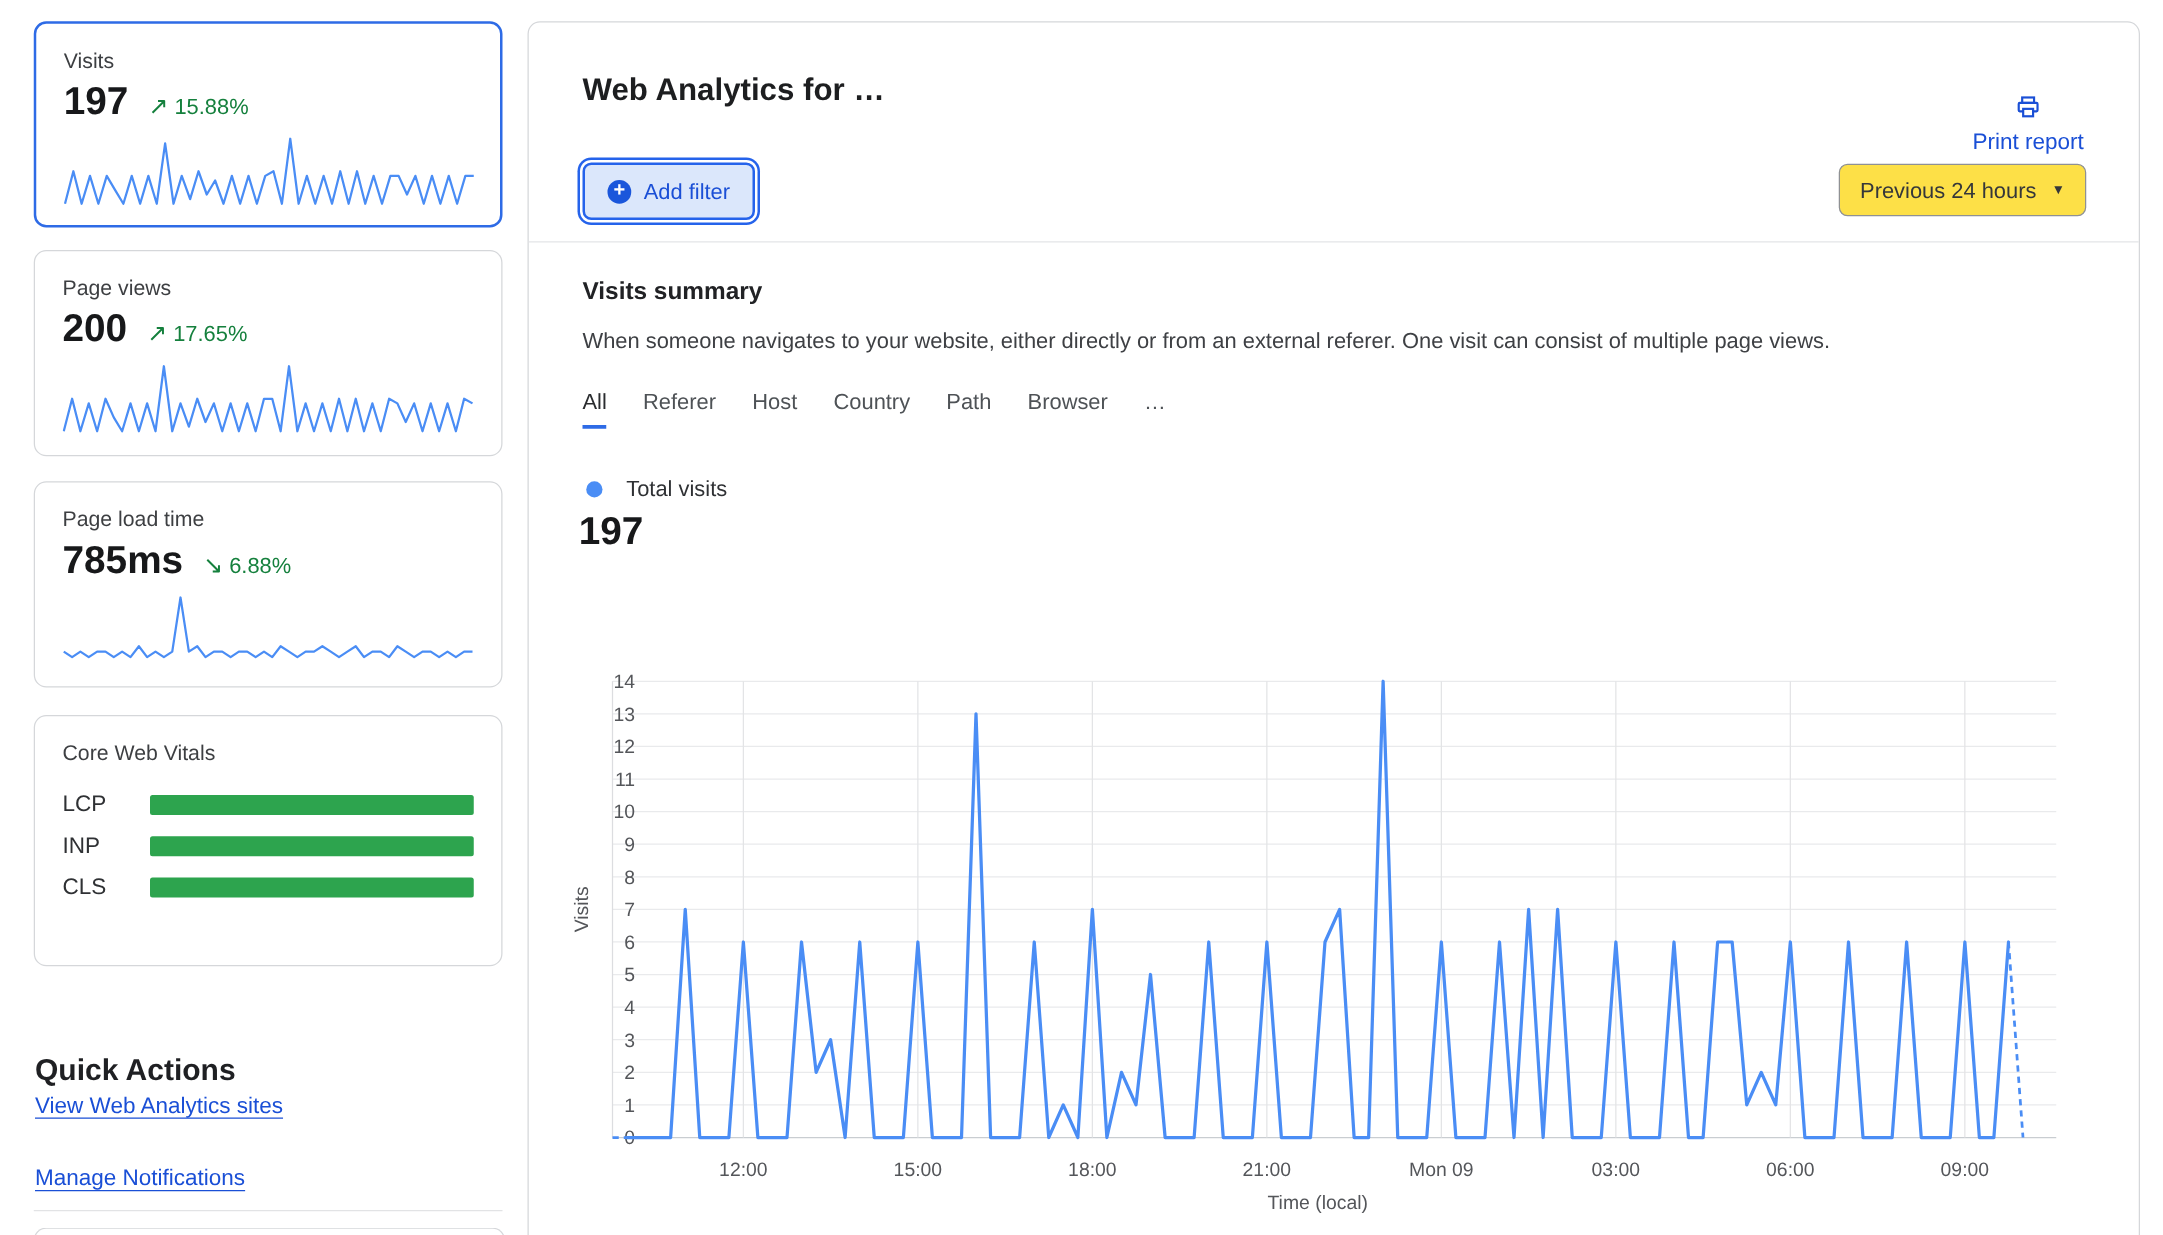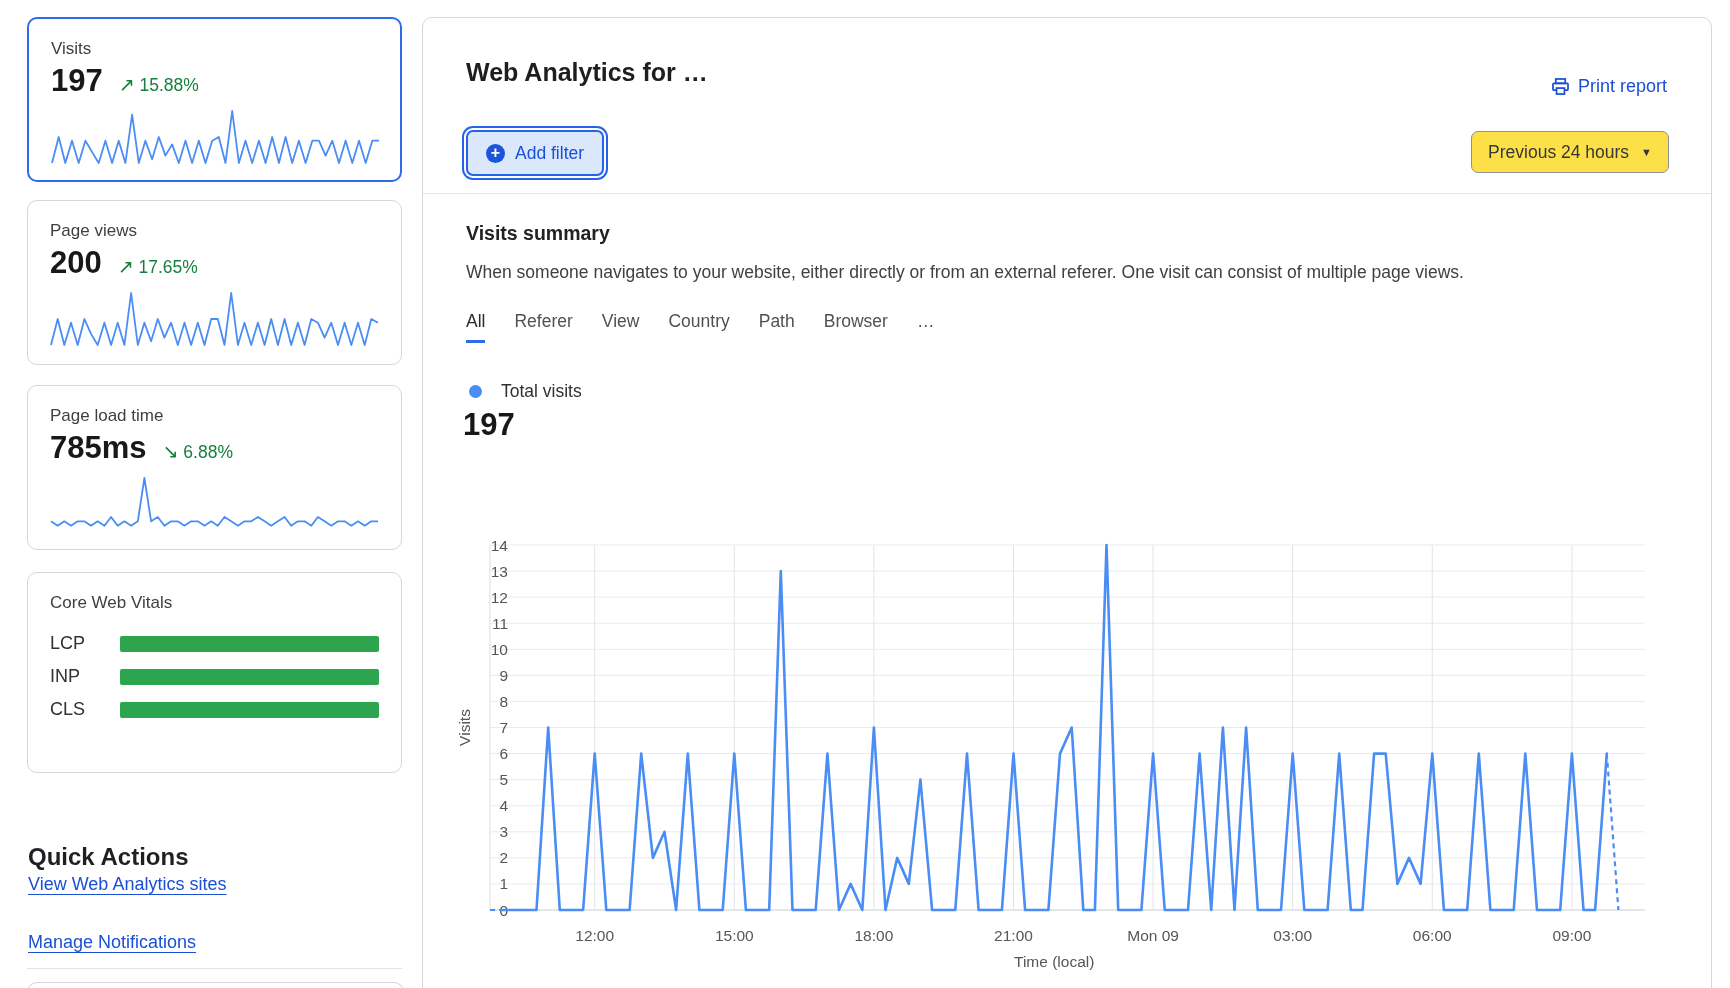--- a/index.html
+++ b/index.html
@@ -35,21 +35,21 @@
   .qa-divider{position:absolute;left:27px;top:968px;width:375px;height:1px;background:#e2e3e5;}
   .next-card{position:absolute;left:27px;top:982px;width:375px;height:20px;background:#fff;
     border:1px solid #d5d7da;border-bottom:none;border-radius:10px 10px 0 0;}
   
   .panel{
     position:absolute;left:422px;top:17px;width:1290px;height:1060px;
     background:#fff;border:1px solid #d5d7da;border-radius:10px;box-sizing:border-box;
   }
   .panel-title{position:absolute;left:43px;top:40px;font-size:25px;font-weight:700;color:#1d1e20;}
   .print-report{position:absolute;right:44px;top:58px;display:flex;align-items:center;gap:8px;
-    color:#1a4fd6;font-size:18px;cursor:pointer;}
+    color:#1a4fd6;font-size:18px;cursor:pointer;flex-direction:column;}
   .add-filter{
     position:absolute;left:43px;top:112px;height:42px;display:inline-flex;align-items:center;gap:10px;
     padding:0 18px;background:#dbe7fb;color:#1a4fd6;font-size:17.5px;
     border:2px solid #2563eb;border-radius:7px;cursor:pointer;
     box-shadow:0 0 0 2px #ffffff,0 0 0 4px #2563eb;
   }
   .plus-icon{width:19px;height:19px;border-radius:50%;background:#1a56db;color:#fff;
     display:flex;align-items:center;justify-content:center;font-size:16px;font-weight:700;line-height:1;}
   .range-select{
     position:absolute;right:42px;top:113px;height:42px;display:inline-flex;align-items:center;gap:12px;
@@ -150,21 +150,21 @@
   </div>
 
   <div class="panel-divider"></div>
 
   <div class="summary-title">Visits summary</div>
   <div class="summary-desc">When someone navigates to your website, either directly or from an external referer. One visit can consist of multiple page views.</div>
 
   <div class="tabs">
     <span class="tab active">All</span>
     <span class="tab">Referer</span>
-    <span class="tab">View</span>
+    <span class="tab">Host</span>
     <span class="tab">Country</span>
     <span class="tab">Path</span>
     <span class="tab">Browser</span>
     <span class="tab">…</span>
   </div>
 
   <div class="legend">
     <span class="legend-dot"></span>
     <span>Total visits</span>
   </div>

